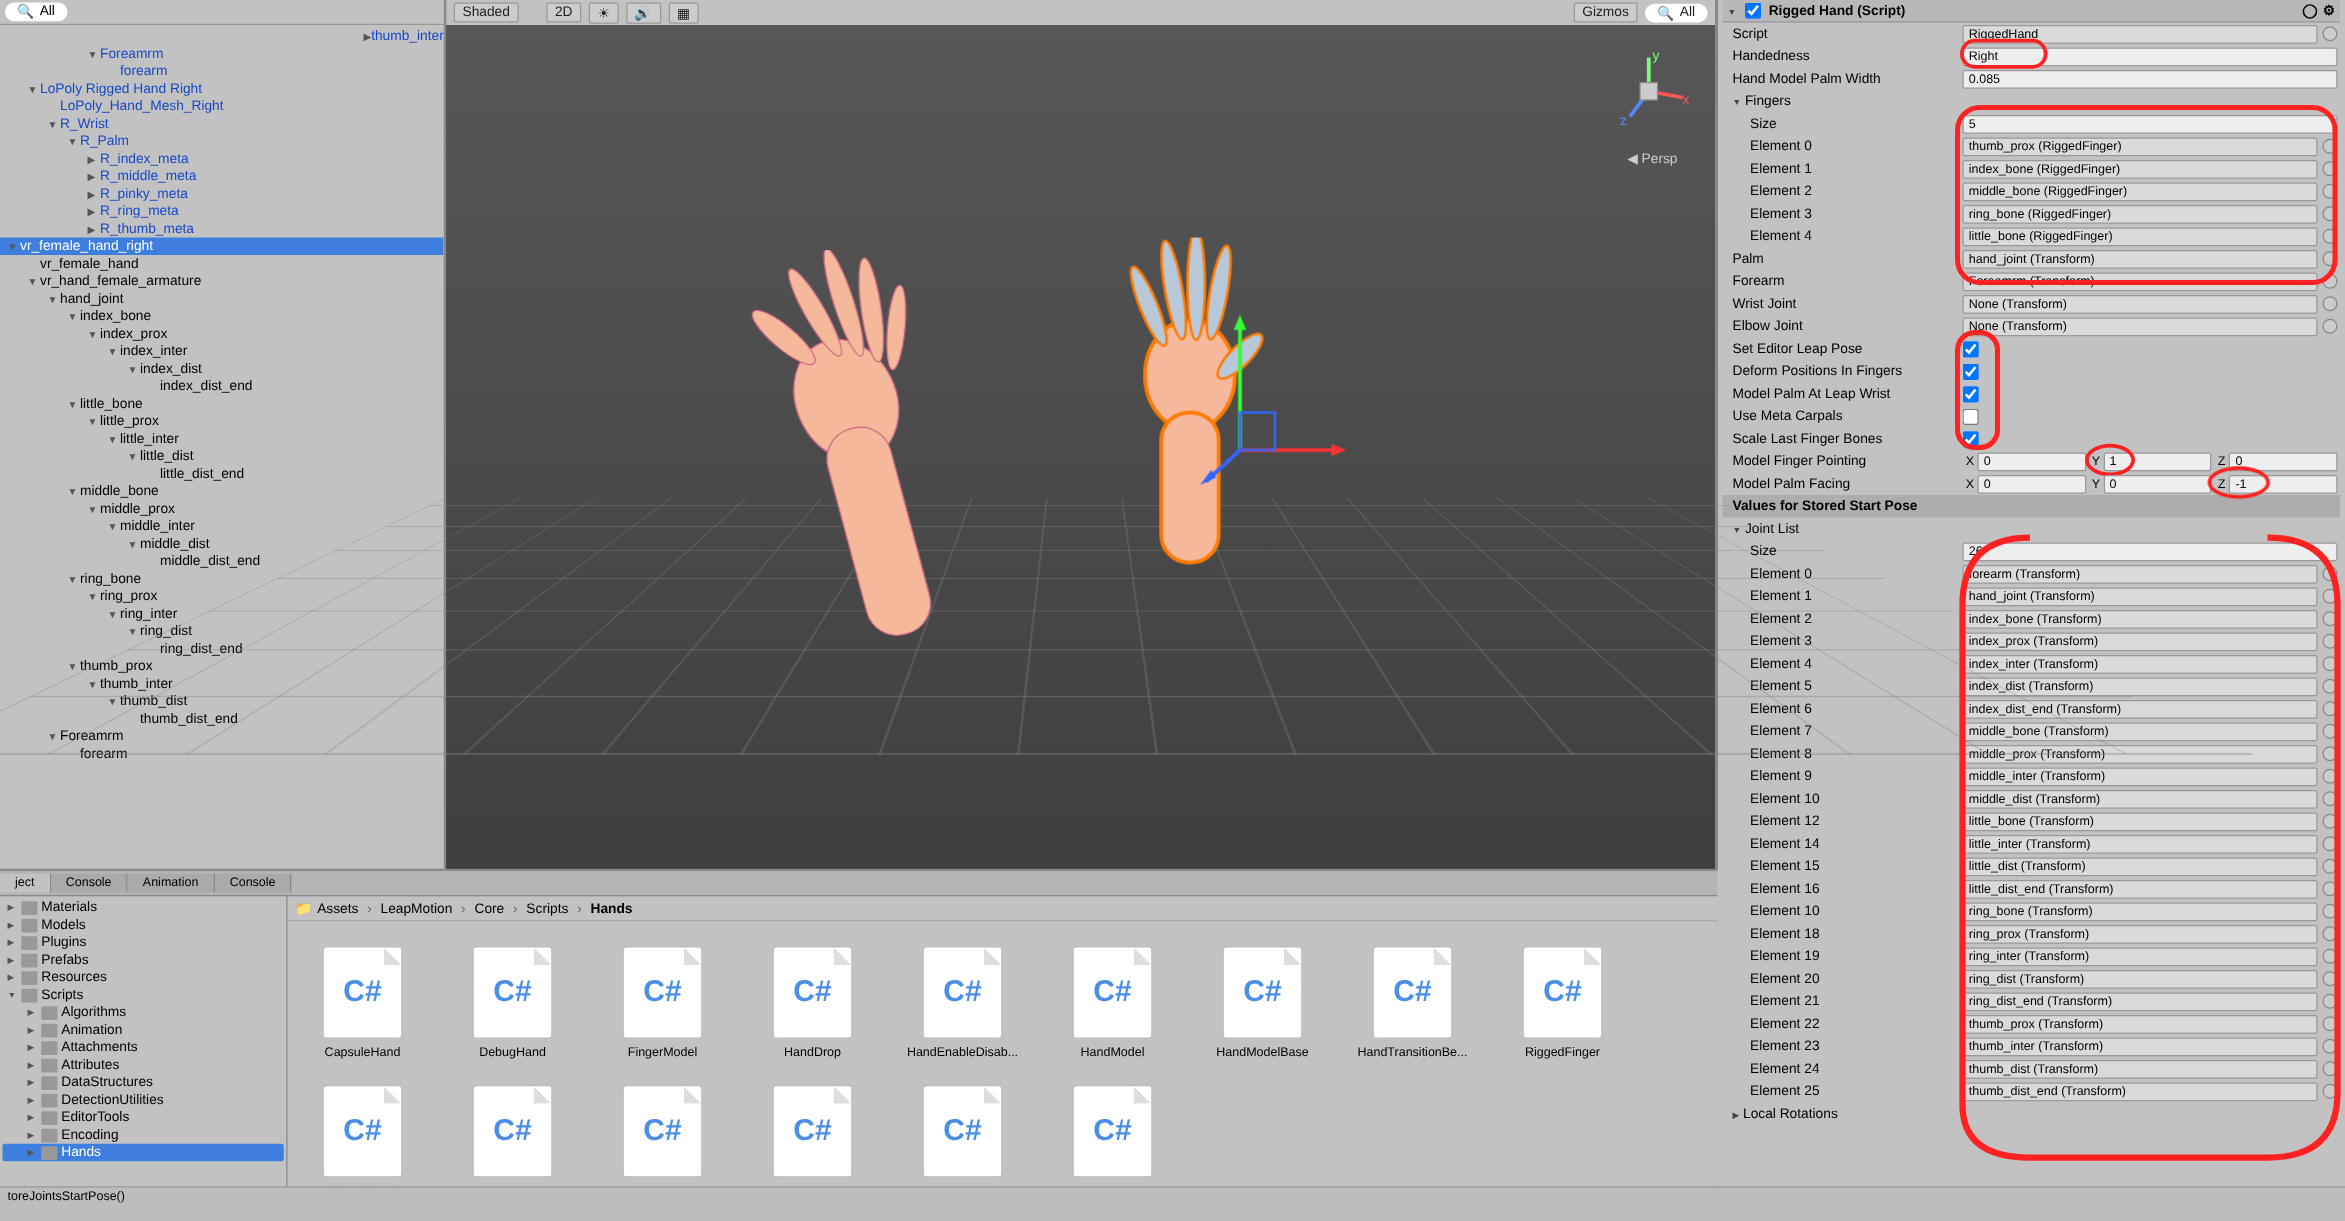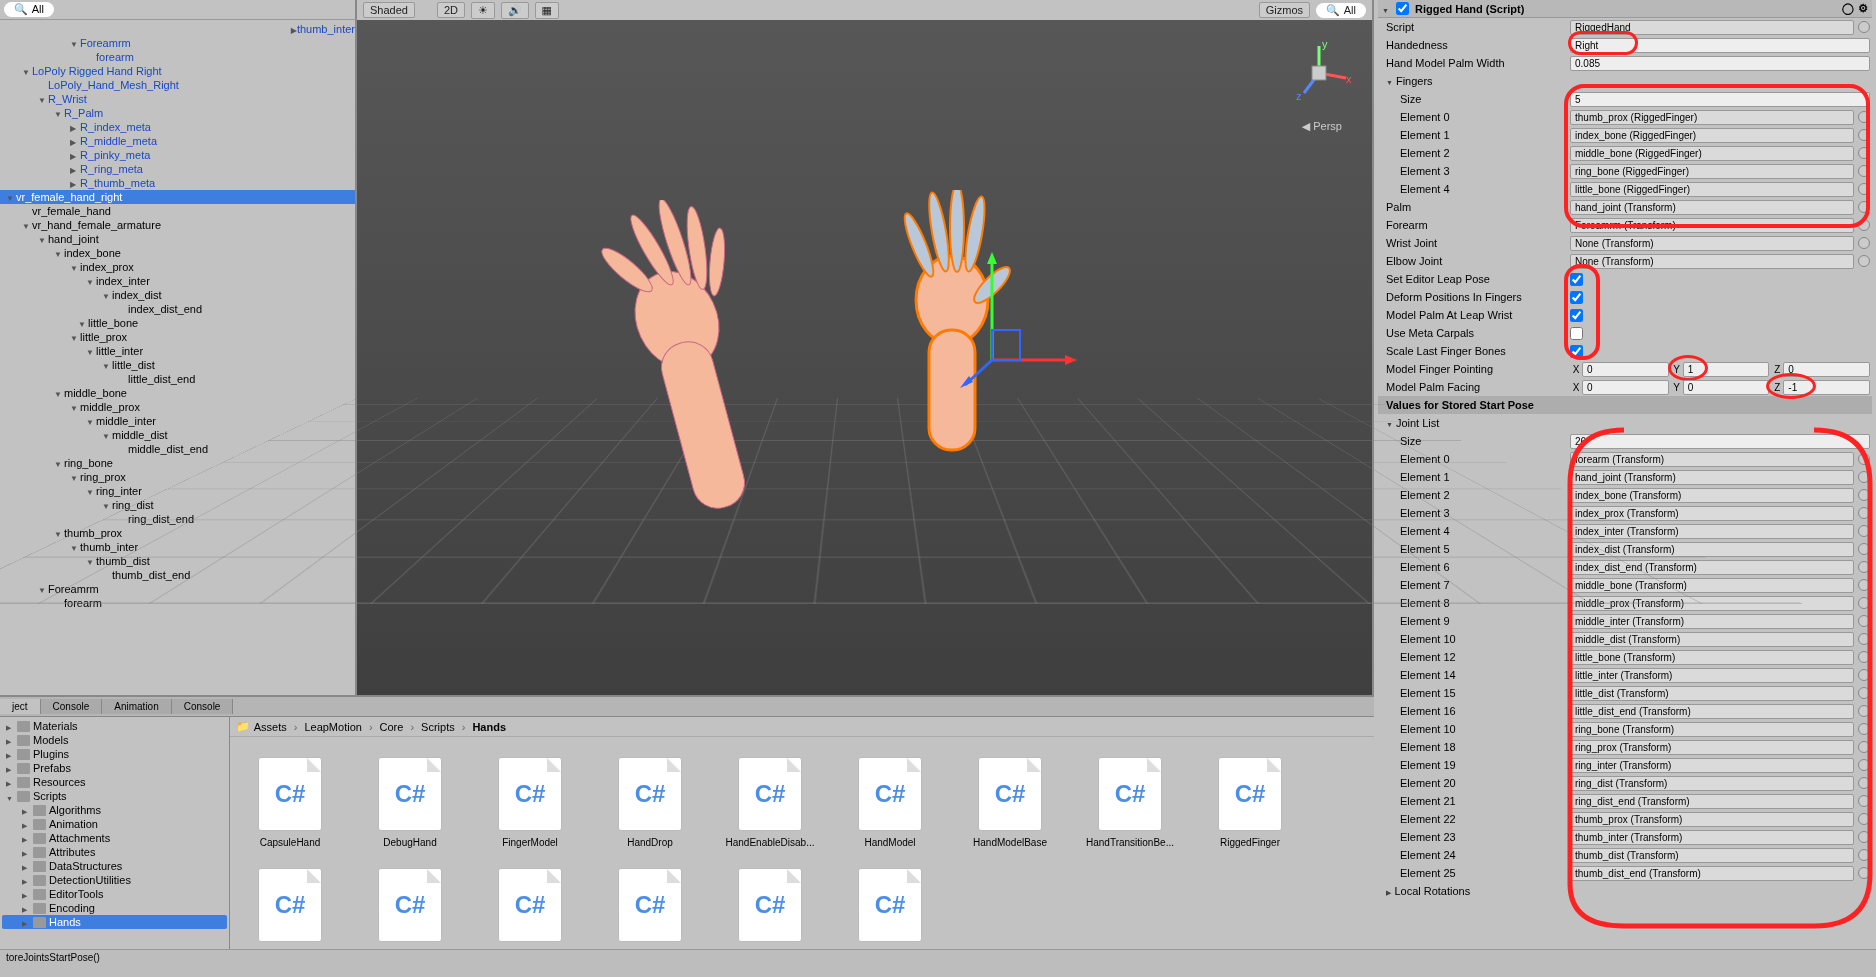--- a/index.html
+++ b/index.html
@@ -20,21 +20,21 @@
 .vt-btn { background:#ccc; border:1px solid #999; border-radius:2px; padding:1px 6px; }
 .viewport-canvas { flex:1; background:linear-gradient(#575757,#3f3f3f); position:relative; }
 .gizmo-cube { position:absolute; top:18px; right:18px; width:70px; height:70px; }
 .persp { position:absolute; top:100px; right:30px; color:#ccc; font-size:11px; }
 .hand { position:absolute; }
 .hand svg { display:block; }
 .bottom-tabs { height:20px; background:#b5b5b5; display:flex; align-items:center; gap:0; grid-column:1/3; border-bottom:1px solid #888; }
 .tab { padding:2px 12px; background:#aaa; border-right:1px solid #888; font-size:10px; }
 .tab.active { background:#c2c2c2; }
 .proj-left { border-right:1px solid #888; overflow-y:auto; padding:2px; }
-.folder { padding:1px 0 1px 4px; display:flex; align-items:flex-end; gap:3px; }
+.folder { padding:1px 0 1px 4px; display:flex; align-items:center; gap:3px; }
 .folder.sel { background:#3e7ede; color:#fff; border-radius:2px; }
 .folder-icon { width:13px; height:11px; background:#999; display:inline-block; border-radius:1px; }
 .proj-right { display:flex; flex-direction:column; }
 .breadcrumb { height:20px; display:flex; align-items:center; gap:4px; padding:0 6px; border-bottom:1px solid #aaa; font-size:10px; }
 .breadcrumb .sep::before { content:"›"; color:#666; margin:0 3px; }
 .assets { flex:1; display:flex; flex-wrap:wrap; align-content:flex-start; gap:20px; padding:20px 10px; overflow-y:auto; }
 .asset { width:100px; text-align:center; }
 .asset-icon { width:64px; height:74px; margin:0 auto 6px; background:#fff; border:1px solid #bbb; border-radius:3px; display:flex; align-items:center; justify-content:center; font-size:24px; color:#4a8ee8; font-weight:bold; position:relative; }
 .asset-icon::before { content:""; position:absolute; top:0; right:0; width:14px; height:14px; background:#ddd; clip-path:polygon(0 0,100% 100%,0 100%); }
 .asset-name { font-size:10px; overflow:hidden; text-overflow:ellipsis; white-space:nowrap; }
@@ -87,21 +87,21 @@
         <div class="tree-item blue" style="padding-left: 70px;"><span class="arrow">▶</span>R_thumb_meta</div>
         <div class="tree-item sel" style="padding-left: 6px;"><span class="arrow">▼</span>vr_female_hand_right</div>
         <div class="tree-item" style="padding-left: 22px;"><span class="arrow"></span>vr_female_hand</div>
         <div class="tree-item" style="padding-left: 22px;"><span class="arrow">▼</span>vr_hand_female_armature</div>
         <div class="tree-item" style="padding-left: 38px;"><span class="arrow">▼</span>hand_joint</div>
         <div class="tree-item" style="padding-left: 54px;"><span class="arrow">▼</span>index_bone</div>
         <div class="tree-item" style="padding-left: 70px;"><span class="arrow">▼</span>index_prox</div>
         <div class="tree-item" style="padding-left: 86px;"><span class="arrow">▼</span>index_inter</div>
         <div class="tree-item" style="padding-left: 102px;"><span class="arrow">▼</span>index_dist</div>
         <div class="tree-item" style="padding-left: 118px;"><span class="arrow"></span>index_dist_end</div>
-        <div class="tree-item" style="padding-left: 54px; margin-left: 24px;"><span class="arrow">▼</span>little_bone</div>
+        <div class="tree-item" style="padding-left: 54px;"><span class="arrow">▼</span>little_bone</div>
         <div class="tree-item" style="padding-left: 70px;"><span class="arrow">▼</span>little_prox</div>
         <div class="tree-item" style="padding-left: 86px;"><span class="arrow">▼</span>little_inter</div>
         <div class="tree-item" style="padding-left: 102px;"><span class="arrow">▼</span>little_dist</div>
         <div class="tree-item" style="padding-left: 118px;"><span class="arrow"></span>little_dist_end</div>
         <div class="tree-item" style="padding-left: 54px;"><span class="arrow">▼</span>middle_bone</div>
         <div class="tree-item" style="padding-left: 70px;"><span class="arrow">▼</span>middle_prox</div>
         <div class="tree-item" style="padding-left: 86px;"><span class="arrow">▼</span>middle_inter</div>
         <div class="tree-item" style="padding-left: 102px;"><span class="arrow">▼</span>middle_dist</div>
         <div class="tree-item" style="padding-left: 118px;"><span class="arrow"></span>middle_dist_end</div>
         <div class="tree-item" style="padding-left: 54px;"><span class="arrow">▼</span>ring_bone</div>

